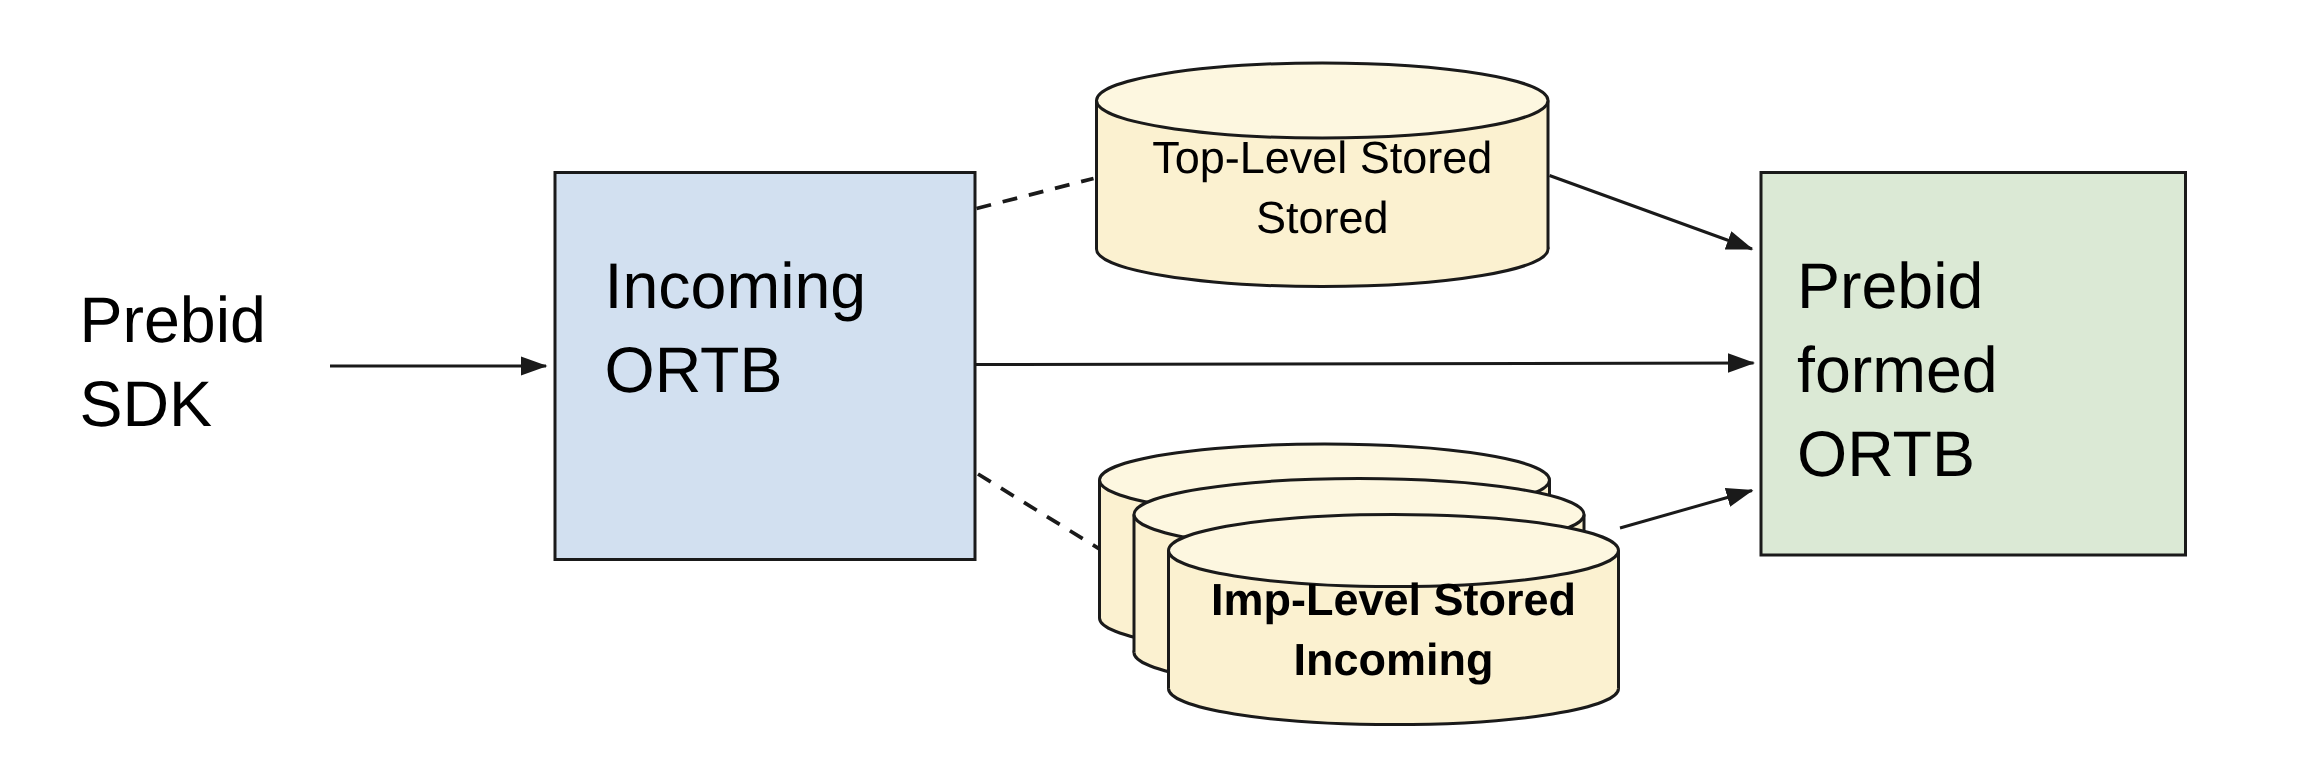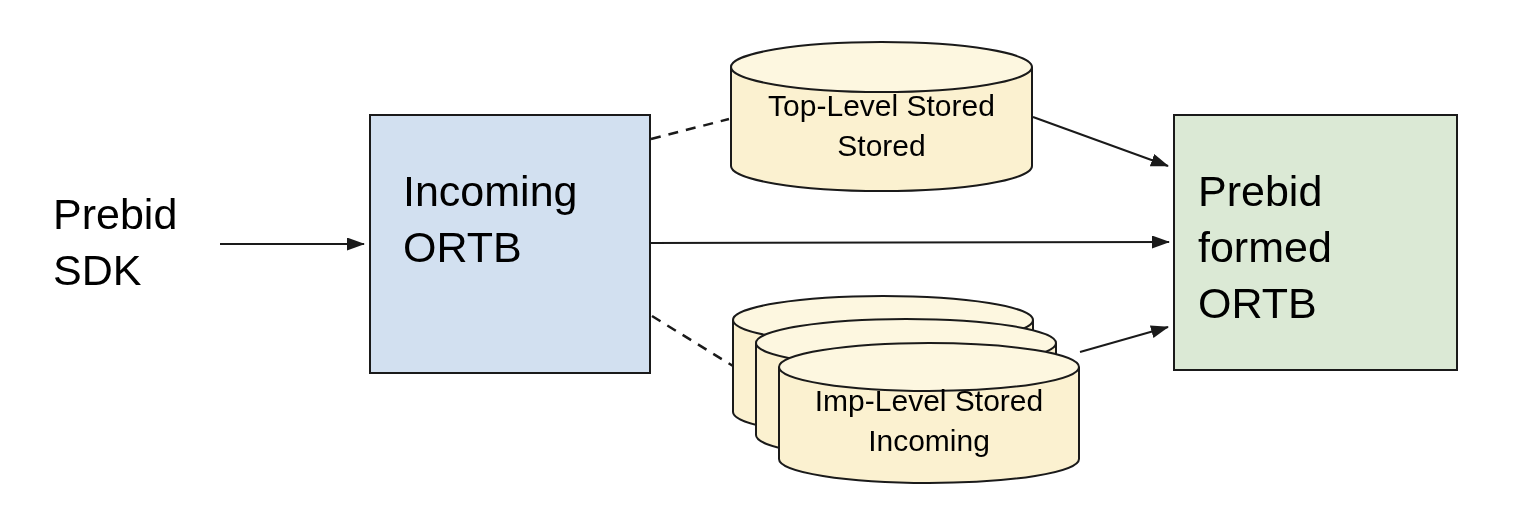--- a/index.html
+++ b/index.html
@@ -97,21 +97,21 @@
   <div class="label label-lg" style="left:403px; top:163px;">
     <div>Incoming</div>
     <div>ORTB</div>
   </div>
 
   <div class="label label-sm" style="left:731px; top:86px; width:301px;">
     <div>Top-Level Stored</div>
     <div>Stored</div>
   </div>
 
-  <div class="label label-sm" style="left:779px; top:381px; width:300px;">
+  <div class="label label-sm" style="left:779px; top:381px; width:300px;font-weight:bold;">
     <div>Imp-Level Stored</div>
     <div>Incoming</div>
   </div>
 
   <div class="label label-lg" style="left:1198px; top:163px;">
     <div>Prebid</div>
     <div>formed</div>
     <div>ORTB</div>
   </div>
 

